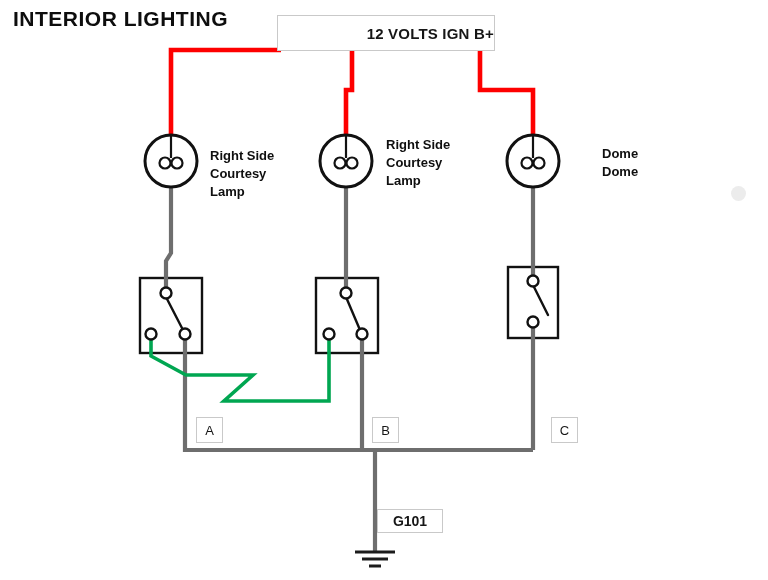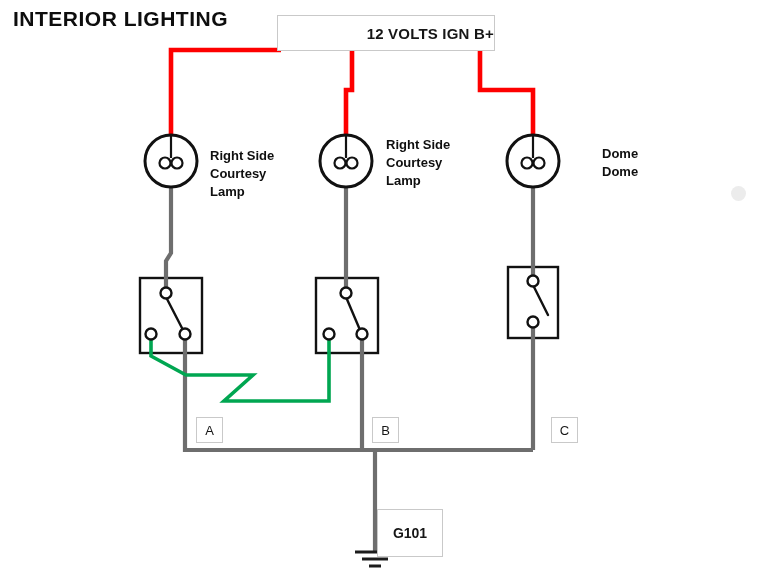--- a/index.html
+++ b/index.html
@@ -15,21 +15,21 @@
   }
 
   .labelbox {
     position:absolute; border:1px solid var(--box-border); background:#fff;
     display:flex; align-items:center; justify-content:center; color:#161616;
     box-sizing:border-box;
   }
   .power-box { left:277px; top:15px; width:218px; height:36px; font-size:15px; font-weight:700; letter-spacing:.2px;justify-content:flex-end; }
   .conn { width:27px; height:26px; top:417px; font-size:13px; }
   .conn-a { left:196px; } .conn-b { left:372px; } .conn-c { left:551px; }
-  .ground-box { left:377px; top:509px; width:66px; height:48px; font-size:14px; font-weight:700; }
+  .ground-box { left:377px; top:509px; width:66px; height:24px; font-size:14px; font-weight:700; }
 
   .lamp-label { position:absolute; font-size:13px; font-weight:700; line-height:18px; color:#0f0f0f; }
   .lamp-label-1 { left:210px; top:147px; }
   .lamp-label-2 { left:386px; top:136px; }
   .lamp-label-3 { left:578px; top:145px;margin-left:24px; }
 
   .dot-artifact { position:absolute; left:731px; top:186px; width:15px; height:15px;
     border-radius:50%; background:#ececec; }
 
   

